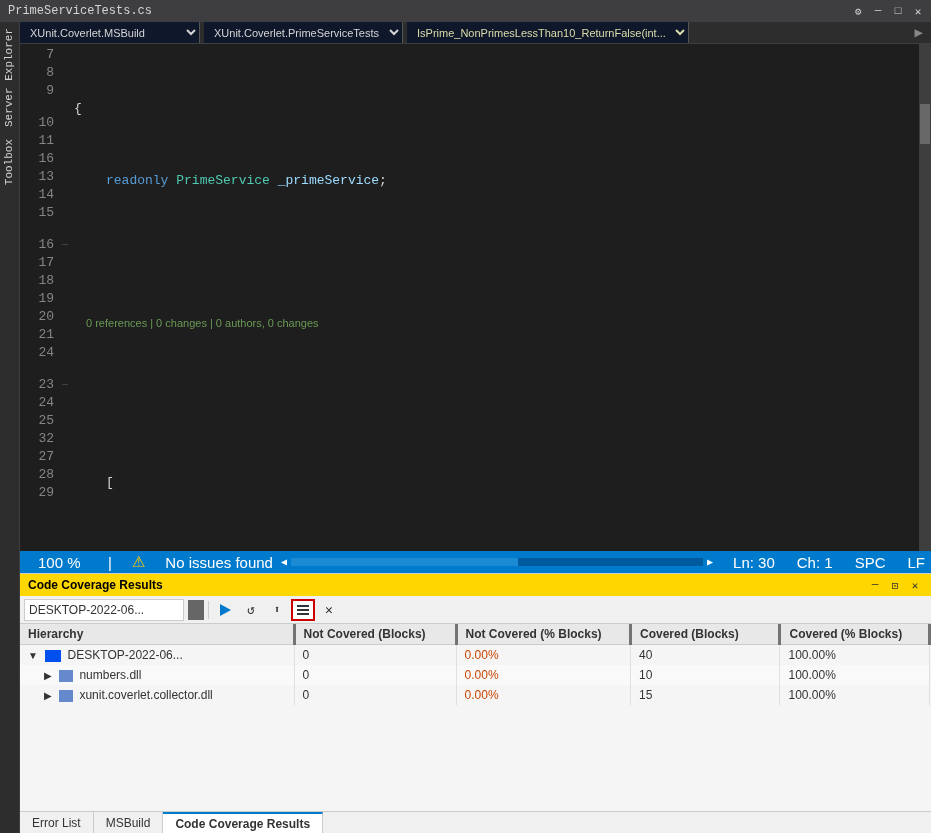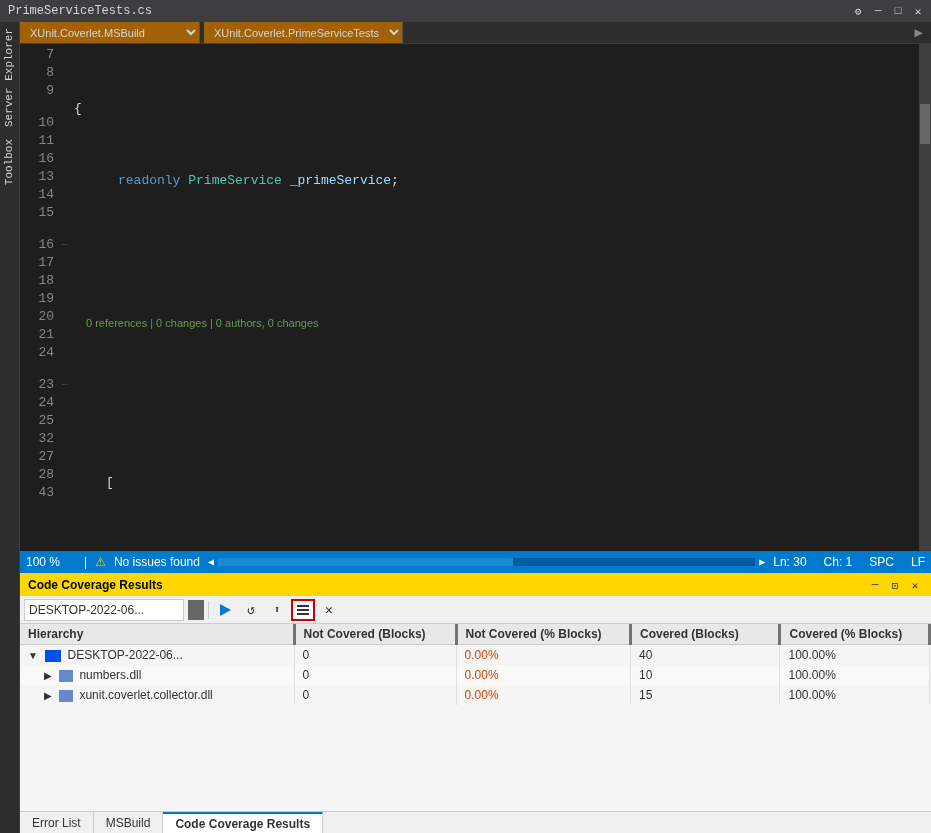--- a/index.html
+++ b/index.html
@@ -78,21 +78,21 @@
     
     .tab-bar {
       background: #2d2d2d;
       height: 22px;
       display: flex;
       align-items: stretch;
       border-bottom: 1px solid #3e3e40;
       flex-shrink: 0;
     }
     .tab-dropdown {
-      background: #a16207;
+      background: #0f172a;
       border: none;
       color: #d4d4d4;
       font-size: 11px;
       padding: 2px 6px;
       cursor: pointer;
       min-width: 180px;
       border-right: 1px solid #555;
     }
     .tab-separator { width: 4px; }
     .tab-right-area {
@@ -184,30 +184,31 @@
       height: 22px;
       background: #007acc;
       display: flex;
       align-items: center;
       padding: 0 6px;
       gap: 8px;
       flex-shrink: 0;
     }
     .status-item {
       color: #fff;
-      font-size: 12px;
+      font-size: 15px;
       font-family: 'Segoe UI', sans-serif;
       display: flex;
       align-items: center;
       gap: 3px;
+      margin-left: 12px;
     }
     .status-zoom { min-width: 50px; }
     .status-right {
       display: flex;
-      gap: 17px;
+      gap: 10px;
     }
 
     
     .panel {
       height: 260px;
       background: #f5f5f5;
       border-top: 1px solid #ccc;
       display: flex;
       flex-direction: column;
       flex-shrink: 0;
@@ -375,20 +376,23 @@
 
     <div class="tab-bar">
       <select class="tab-dropdown">
         <option>XUnit.Coverlet.MSBuild</option>
       </select>
       <div class="tab-separator"></div>
       <select class="tab-dropdown">
         <option>XUnit.Coverlet.PrimeServiceTests</option>
       </select>
       <div class="tab-separator"></div>
+      <select class="tab-dropdown method" style="color:#dcdcaa; min-width:280px;">
+        <option>IsPrime_NonPrimesLessThan10_ReturnFalse(int...</option>
+      </select>
       <div class="tab-right-area">
         <div class="tab-scroll-btn">▶</div>
       </div>
     </div>
 
     <div class="code-editor">
       <div class="code-content">
 
         <div class="line-numbers">
           <div style="height:18px">7</div>
@@ -409,21 +413,21 @@
           <div style="height:18px">20</div>
           <div style="height:18px">21</div>
           <div style="height:18px">24</div>
           <div style="height:14px"></div>
           <div style="height:18px">23</div>
           <div style="height:18px">24</div>
           <div style="height:18px">25</div>
           <div style="height:18px">32</div>
           <div style="height:18px">27</div>
           <div style="height:18px">28</div>
-          <div style="height:18px">43</div>
+          <div style="height:18px">29</div>
         </div>
 
         <div class="collapse-markers">
           <div style="height:18px"></div>
           <div style="height:18px"></div>
           <div style="height:18px"></div>
           <div style="height:14px"></div>
           <div style="height:18px"></div>
           <div style="height:18px"></div>
           <div style="height:18px"></div>
@@ -448,21 +452,21 @@
           <div style="height:18px"></div>
         </div>
 
         <div class="code-lines">
           
           <div class="code-line">
             <span class="punct">{</span>
           </div>
           
           <div class="code-line">
-            <span style="margin-left:44px"><span class="kw">readonly</span> <span class="type">PrimeService</span> <span class="param">_primeService</span><span class="punct">;</span></span>
+            <span style="margin-left:32px"><span class="kw">readonly</span> <span class="type">PrimeService</span> <span class="param">_primeService</span><span class="punct">;</span></span>
           </div>
           
           <div class="code-line"></div>
           
           <div style="height:14px; display:flex; align-items:center;">
             <span class="ref-hint" style="margin-left:12px">0 references | 0 changes | 0 authors, 0 changes</span>
           </div>
           
           
           <div class="code-line"></div>

